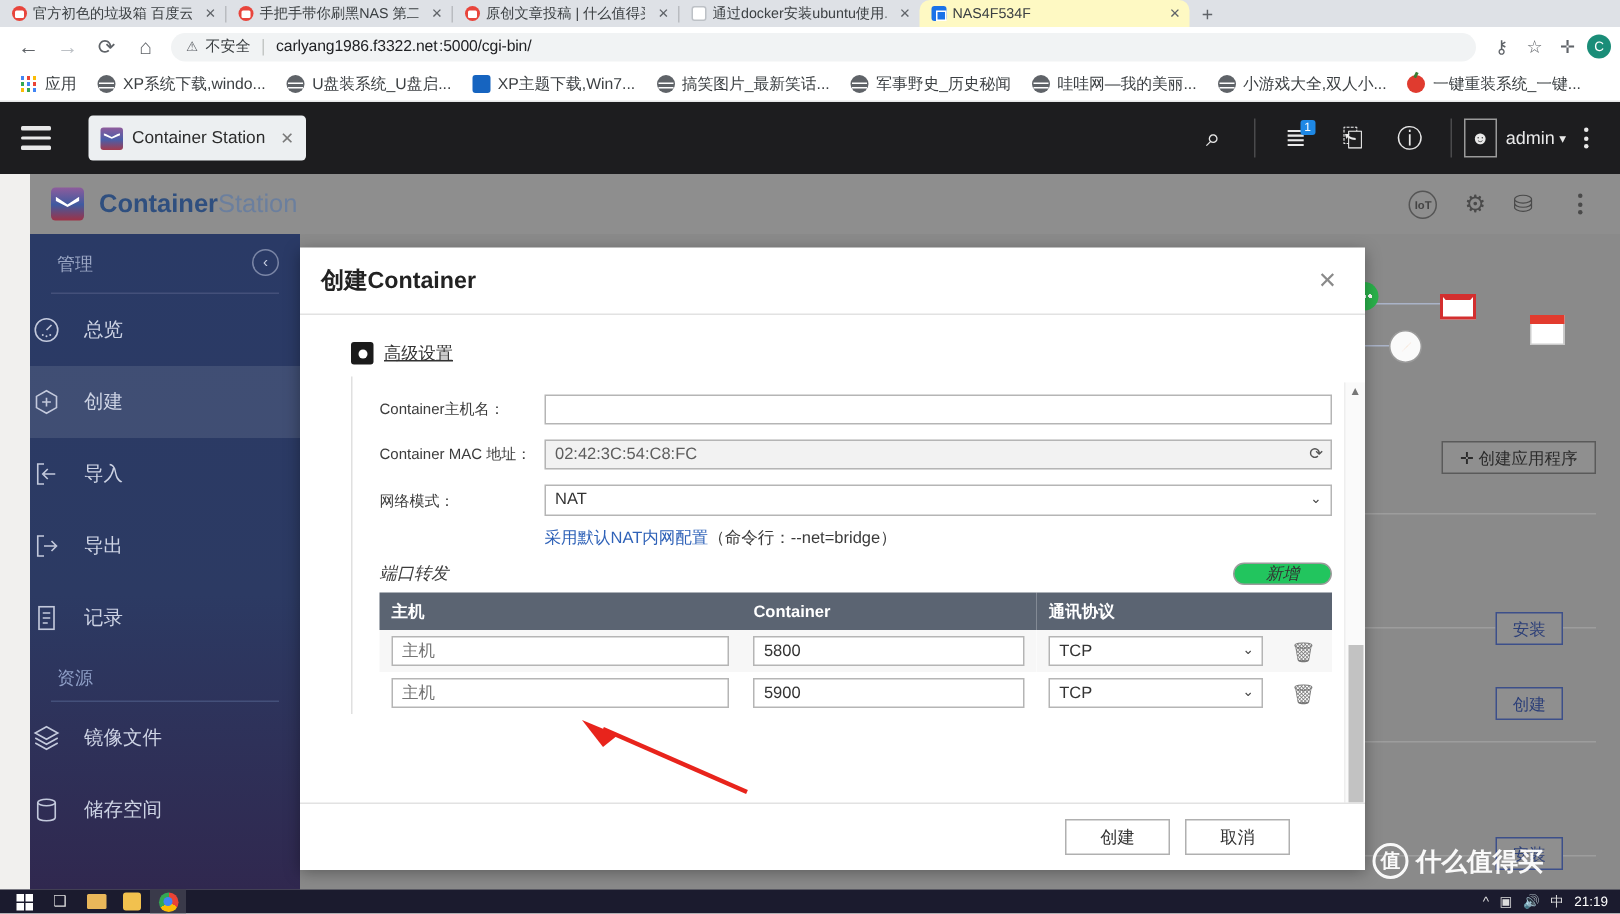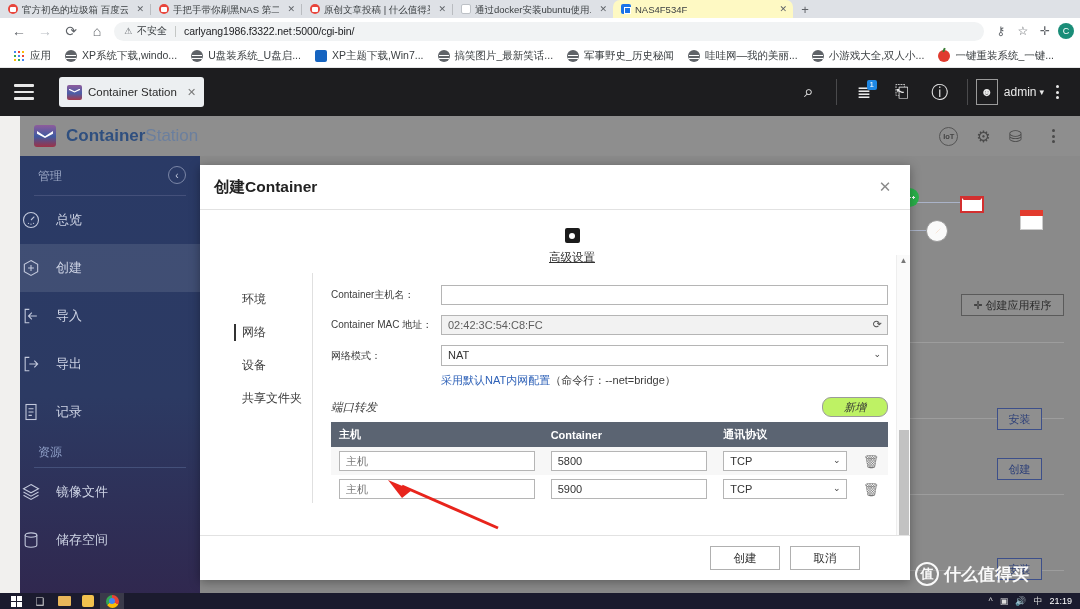--- a/index.html
+++ b/index.html
@@ -230,21 +230,21 @@
     background: #ffffff; box-shadow: 0 2px 10px rgba(0,0,0,0.35);
   }
   .modal-head {
     height: 45px; border-bottom: 1px solid #e2e2e2; display:flex; align-items:center;
     padding: 0 14px;
   }
   .modal-title { font-size: 15.5px; color:#222; font-weight: bold; }
   .modal-x { margin-left:auto; font-size: 15px; color:#8a8a8a; width:22px;height:22px;
     display:flex;align-items:center;justify-content:center;}
   .modal-body { position:relative; height: 325px; overflow:hidden; }
-  .adv-row { display:flex; align-items:center; gap:7px; padding: 18px 0 8px 34px; flex-direction: column; }
+  .adv-row { display:flex; align-items:center; gap:7px; padding: 18px 0 8px 34px; }
   .gear-sq { width:15px;height:15px;background:#1b1b1b;position:relative;border-radius:2px;}
   .gear-sq:after{content:"";position:absolute;left:4.5px;top:4.5px;width:6px;height:6px;
     background:#fff;border-radius:50%;}
   .adv-link { font-size: 11.5px; color:#333; text-decoration: underline; }
 
   .panes { display:flex; padding-left: 34px; }
   .pane-nav { width: 78px; padding-top: 10px; }
   .pane-nav .pn {
     height: 33px; display:flex;align-items:center; font-size: 12px; color:#3a3a3a;
     padding-left: 8px; position: relative;
@@ -272,22 +272,22 @@
     padding: 0 6px; color:#333; appearance:none; outline:none;
     font-family:"Liberation Sans", sans-serif;
   }
   .caret { position:absolute; right:7px; top:4px; font-size:9px; color:#444; pointer-events:none;}
   .note { font-size: 11px; color:#2f62b8; padding-left: 110px; margin-top: -3px; margin-bottom: 9px;}
   .note .gray { color:#3b3b3b; }
 
   .pf-head { display:flex; align-items:center; margin-top: 6px; margin-bottom: 5px; font-style: italic; }
   .pf-title { font-size: 11.5px; color:#3c3c3c; }
   .pf-add {
-    margin-left:auto; width: 66px; height: 20px; border:1px solid #9b9b9b; border-radius:9px;
-    font-size: 11px; color:#333; display:flex;align-items:center;justify-content:center; background:#bef264;
+    margin-left:auto; width: 66px; height: 15px; border:1px solid #9b9b9b; border-radius:9px;
+    font-size: 11px; color:#333; display:flex;align-items:center;justify-content:center; background:#22c55e;
   }
   table.pf { width: 100%; border-collapse: collapse; }
   table.pf th {
     background: #5b6472; color:#fff; font-size: 11px; text-align:left; font-weight:bold;
     padding: 5px 8px; height: 22px;
   }
   table.pf td { padding: 4px 8px; background:#fff; }
   table.pf tr.alt td { background:#f7f7f7; }
   td .inp, td .sel { height: 20px; }
   .trash { color:#777; font-size: 13px; text-align:center; }
@@ -605,26 +605,20 @@
       <div class="modal-x">✕</div>
     </div>
 
     <div class="modal-body">
       <div class="adv-row">
         <span class="gear-sq"></span>
         <span class="adv-link">高级设置</span>
       </div>
 
       <div class="panes">
-        <div class="pane-nav">
-          <div class="pn">环境</div>
-          <div class="pn active">网络</div>
-          <div class="pn">设备</div>
-          <div class="pn">共享文件夹</div>
-        </div>
 
         <div class="pane-main">
           <div class="frow">
             <div class="flabel">Container主机名：</div>
             <div class="fctl">
               <input class="inp" value="" style="">
             </div>
           </div>
 
           <div class="frow">

